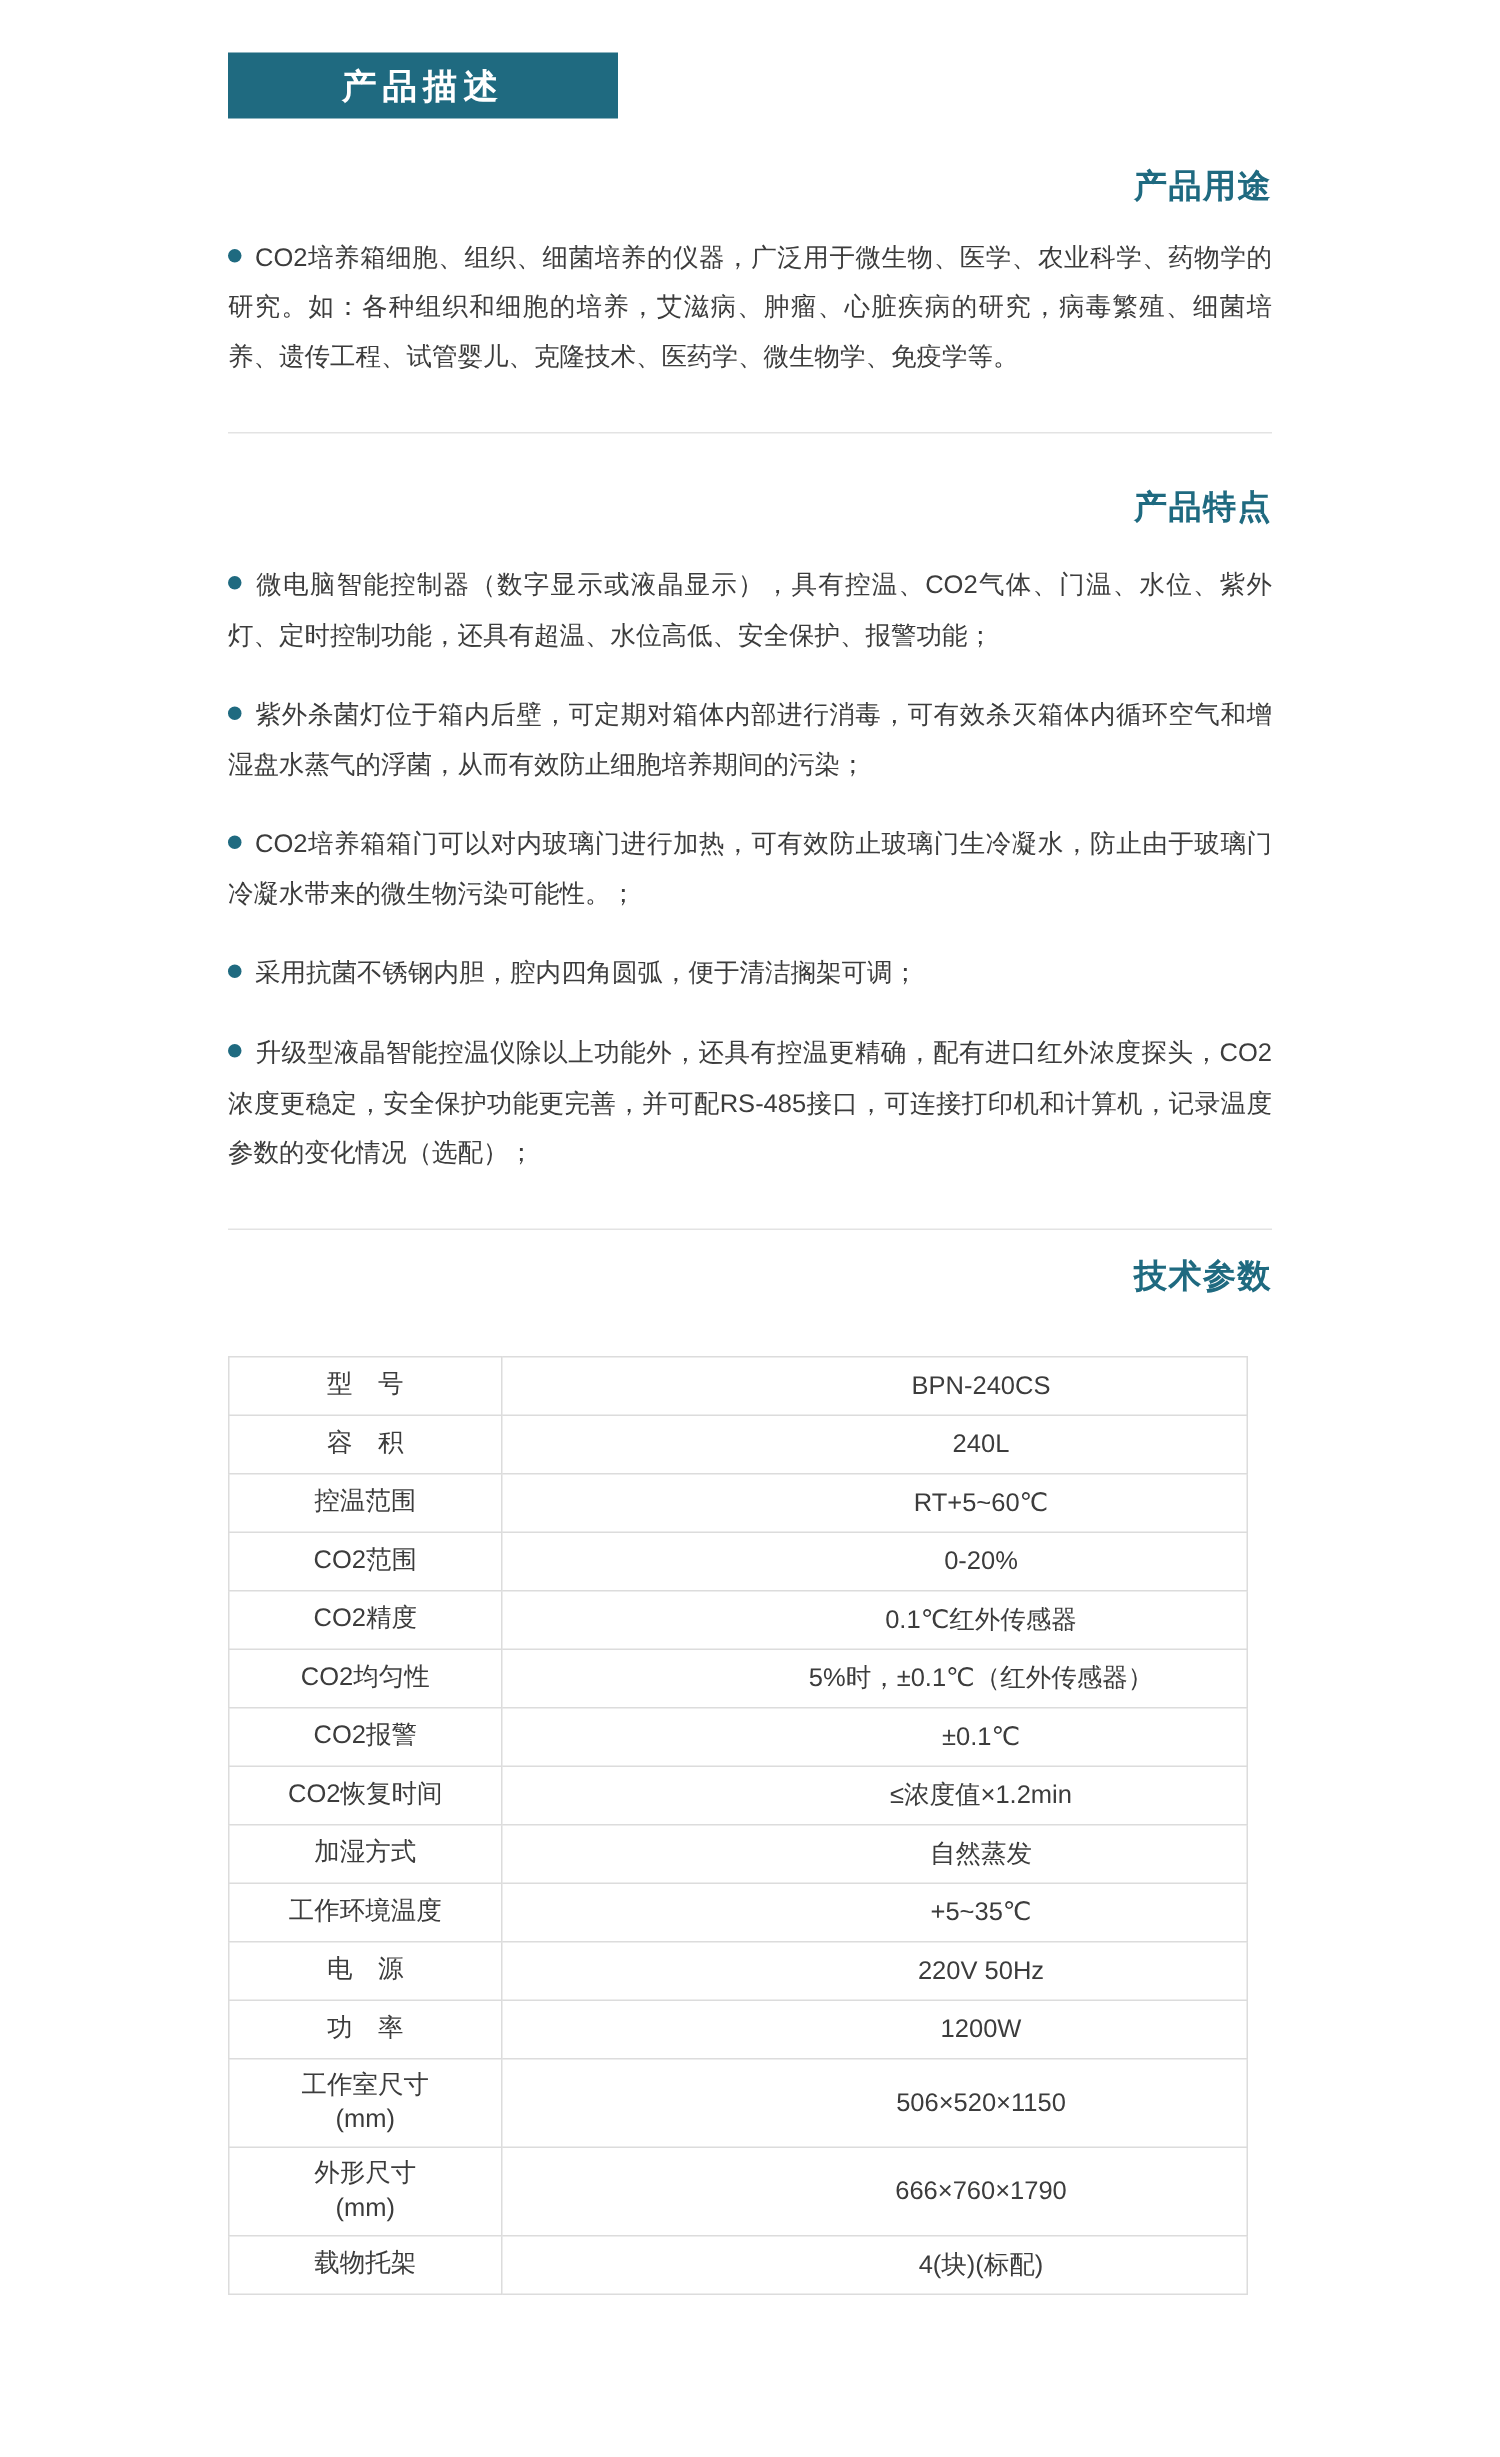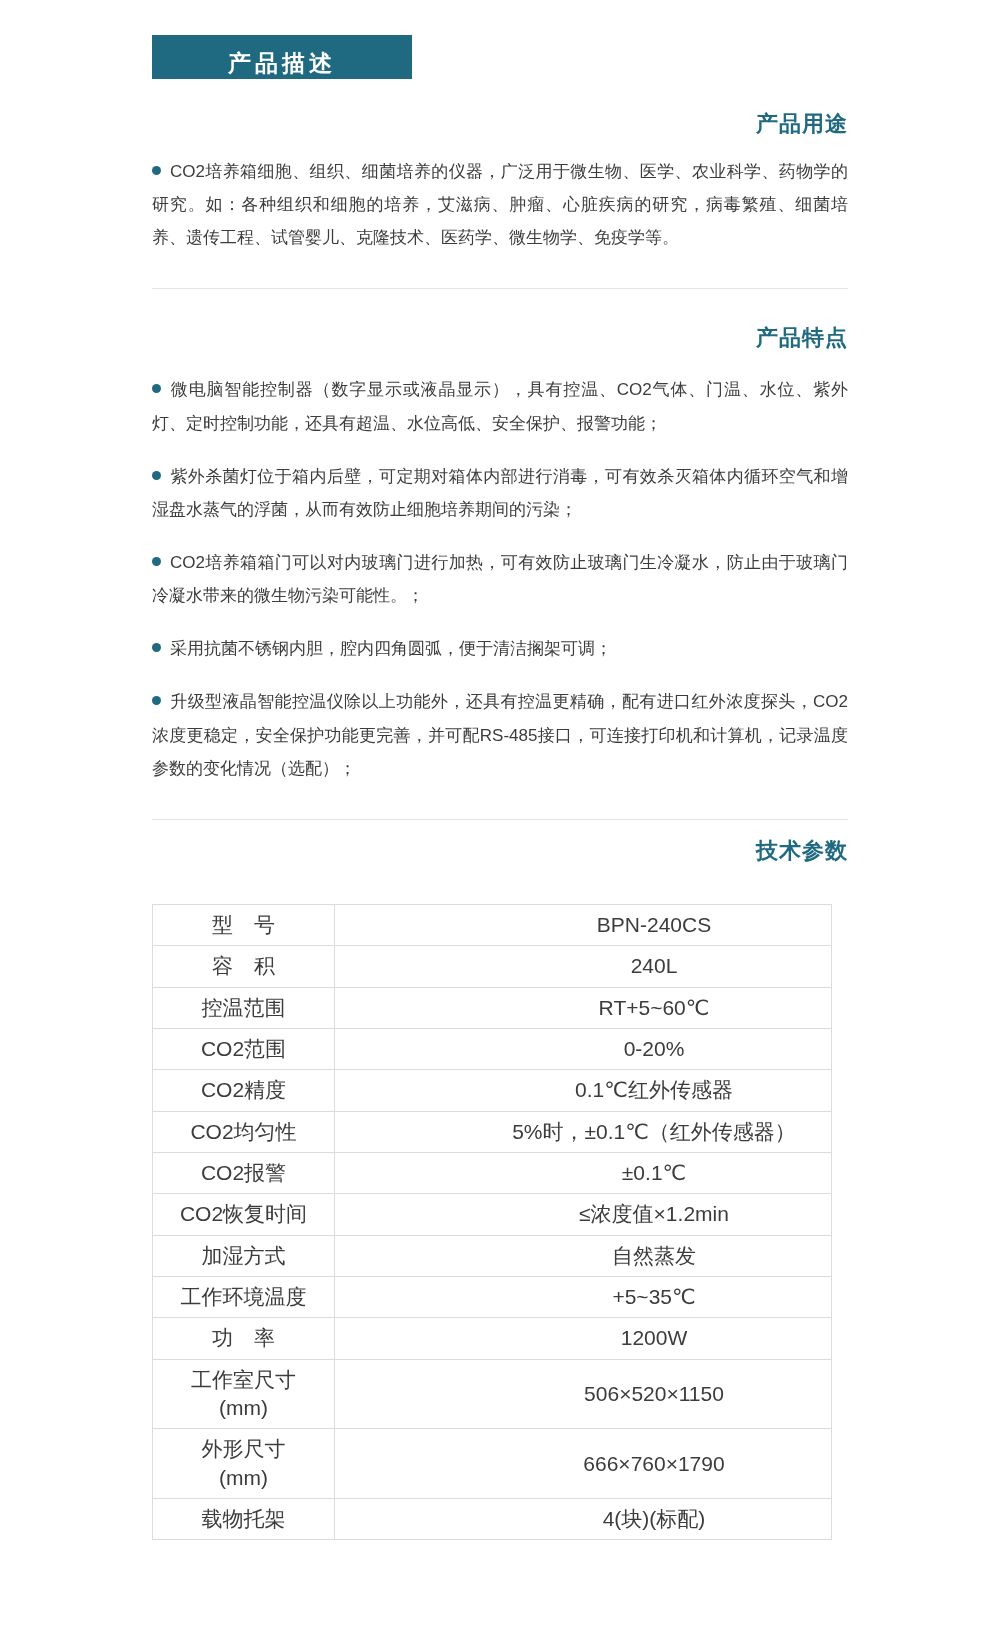--- a/index.html
+++ b/index.html
@@ -20,21 +20,21 @@
   
   .badge {
     width: 260px;
     height: 44px;
     background: #1f6a80;
     color: #ffffff;
     font-size: 23px;
     font-weight: bold;
     letter-spacing: 4px;
     display: flex;
-    align-items: flex-end;
+    align-items: center;
     justify-content: center;
   }
   
   .section-title {
     color: #1f6a80;
     font-size: 22px;
     font-weight: bold;
     letter-spacing: 1px;
     text-align: right;
   }
@@ -66,21 +66,21 @@
   }
   
   .spec-table {
     margin-top: 38px;
     width: 680px;
     border-collapse: collapse;
     table-layout: fixed;
   }
   .spec-table td {
     border: 1px solid #dcdcdc;
-    font-size: 21px;
+    font-size: 17px;
     color: #3c3c3c;
     height: 39px;
     padding: 6px 4px;
   }
   .spec-th {
     width: 182px;
     text-align: center;
     white-space: pre-line;
     line-height: 1.35;
   }
@@ -154,20 +154,24 @@
         </tr>
         <tr>
           <td class="spec-th">加湿方式</td>
           <td class="spec-td">自然蒸发</td>
         </tr>
         <tr>
           <td class="spec-th">工作环境温度</td>
           <td class="spec-td">+5~35℃</td>
         </tr>
         <tr>
+          <td class="spec-th">电　源</td>
+          <td class="spec-td">220V 50Hz</td>
+        </tr>
+        <tr>
           <td class="spec-th">功　率</td>
           <td class="spec-td">1200W</td>
         </tr>
         <tr>
           <td class="spec-th">工作室尺寸
 (mm)</td>
           <td class="spec-td">506×520×1150</td>
         </tr>
         <tr>
           <td class="spec-th">外形尺寸

